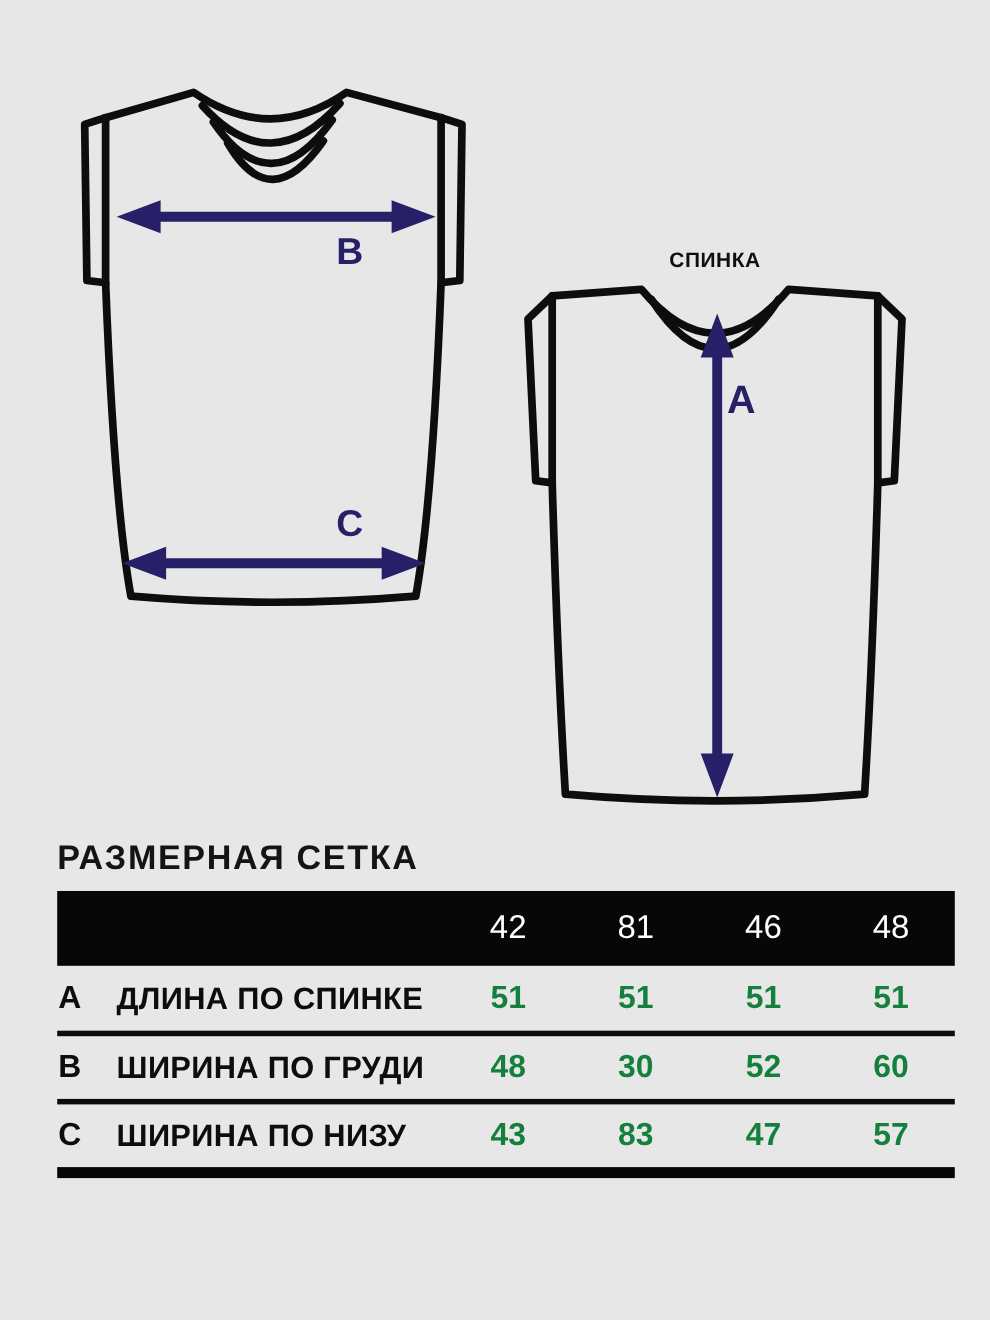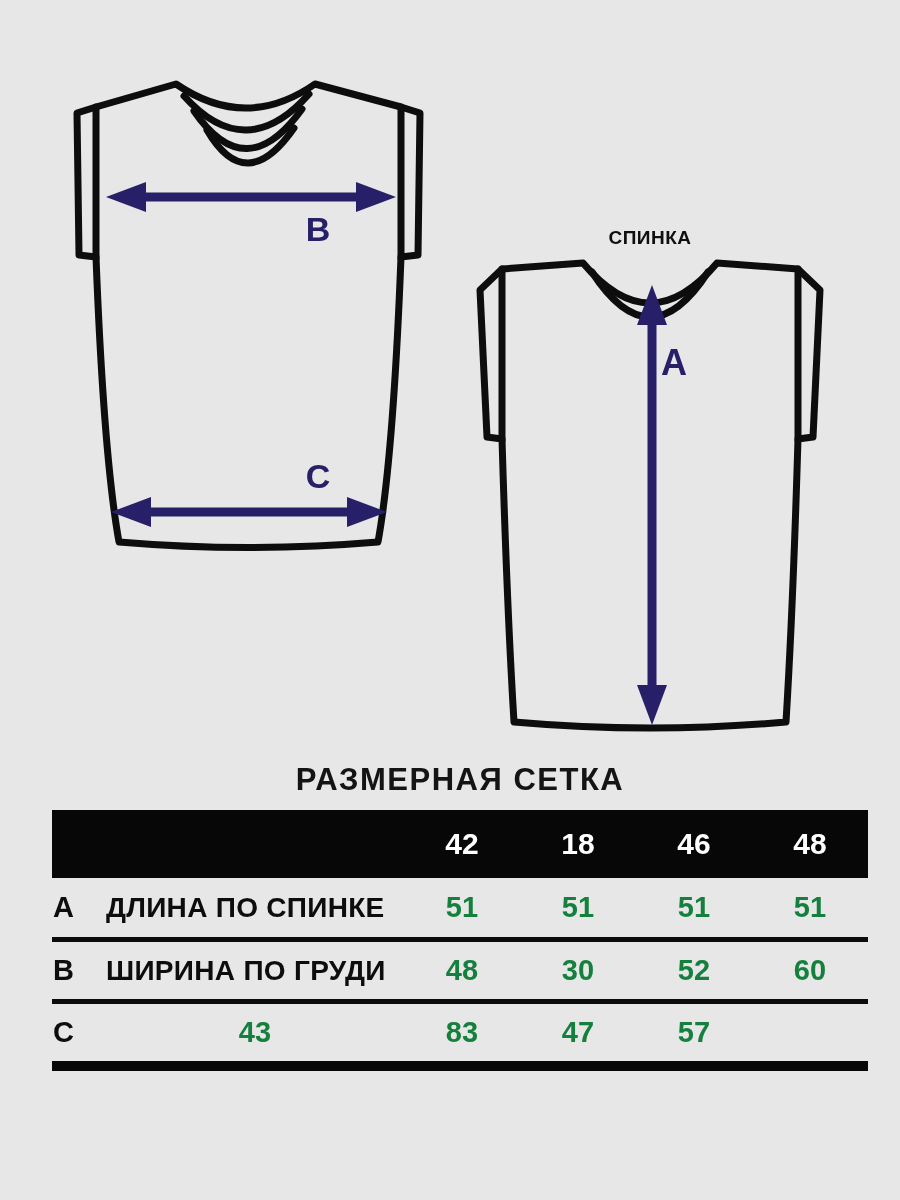--- a/index.html
+++ b/index.html
@@ -12,31 +12,31 @@
     position:absolute;color:#272069;font-weight:800;font-size:34px;
     text-align:center;line-height:1;
   }
   #back-view-label{
     position:absolute;left:575px;top:227px;width:150px;text-align:center;
     font-size:19px;font-weight:800;color:#0f0f0f;letter-spacing:.5px;
   }
 
   
   #table-title{
-    position:absolute;left:52px;top:762px;width:816px;text-align:center;
+    position:absolute;left:52px;top:762px;width:816px;
     font-size:31px;font-weight:600;color:#141414;letter-spacing:1.5px;
   }
   #size-table{
     position:absolute;left:52px;top:810px;width:816px;
     border-bottom:10px solid #070707;
   }
   .t-grid{display:grid;grid-template-columns:54px 298px 1fr 1fr 1fr 1fr;align-items:center;}
   #table-header{background:#070707;height:68px;}
   #table-header .size-cell{
-    color:#ffffff;font-size:30px;font-weight:700;text-align:center;
+    color:#ffffff;font-size:30px;font-weight:400;text-align:center;
   }
   .t-row{height:57px;border-bottom:5px solid #0c0c0c;}
   .t-row:last-child{border-bottom:none;height:57px;}
   .t-row.first{height:59px;}
   .row-letter{font-size:29px;font-weight:800;color:#0d0d0d;padding-left:1px;}
   .row-label{font-size:28px;font-weight:600;color:#0d0d0d;letter-spacing:.3px;white-space:nowrap;}
   .row-value{font-size:29px;font-weight:600;color:#15803d;text-align:center;}
 </style>
 </head>
 <body>
@@ -96,21 +96,21 @@
   <div class="measure-label" style="left:652px;top:345px;width:44px;font-size:36px;">A</div>
 
   <div id="table-title">РАЗМЕРНАЯ СЕТКА</div>
 
   <div id="size-table">
 
     <div id="table-header" class="t-grid">
       <div></div>
       <div></div>
       <div class="size-cell">42</div>
-      <div class="size-cell">18</div>
+      <div class="size-cell">81</div>
       <div class="size-cell">46</div>
       <div class="size-cell">48</div>
     </div>
 
     <div class="t-grid t-row first">
       <div class="row-letter">А</div>
       <div class="row-label">ДЛИНА ПО СПИНКЕ</div>
       <div class="row-value">51</div>
       <div class="row-value">51</div>
       <div class="row-value">51</div>
@@ -121,20 +121,21 @@
       <div class="row-letter">В</div>
       <div class="row-label">ШИРИНА ПО ГРУДИ</div>
       <div class="row-value">48</div>
       <div class="row-value">30</div>
       <div class="row-value">52</div>
       <div class="row-value">60</div>
     </div>
 
     <div class="t-grid t-row">
       <div class="row-letter">С</div>
+      <div class="row-label">ШИРИНА ПО НИЗУ</div>
       <div class="row-value">43</div>
       <div class="row-value">83</div>
       <div class="row-value">47</div>
       <div class="row-value">57</div>
     </div>
 
   </div>
 </div>
 
 </body></html>

